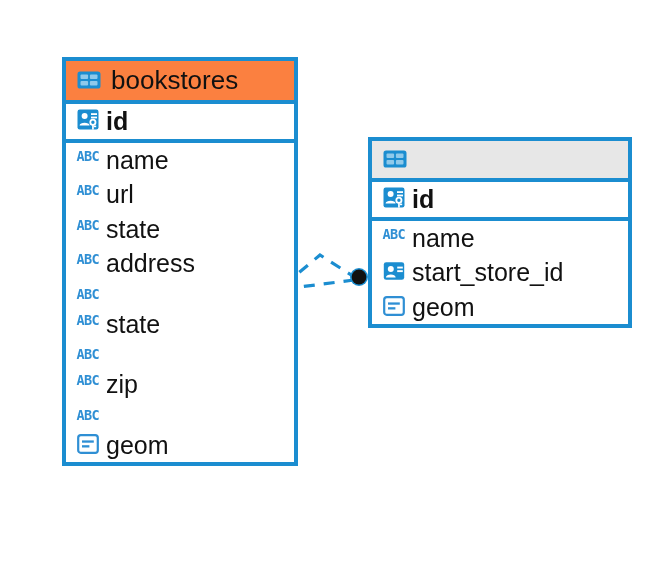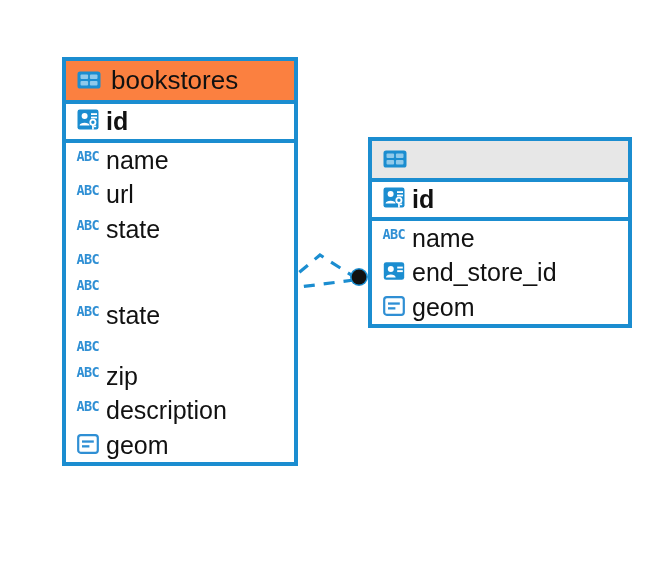--- a/index.html
+++ b/index.html
@@ -172,20 +172,21 @@
         <svg class="icon icon-abc" viewBox="0 0 26 20">
           <text x="0.5" y="15" font-family="'DejaVu Sans Mono', monospace" font-size="13.5" font-weight="bold" fill="#2f8fd4" letter-spacing="-0.6">ABC</text>
         </svg>
         <span class="field-name">state</span>
       </div>
 
       <div class="field-row">
         <svg class="icon icon-abc" viewBox="0 0 26 20">
           <text x="0.5" y="15" font-family="'DejaVu Sans Mono', monospace" font-size="13.5" font-weight="bold" fill="#2f8fd4" letter-spacing="-0.6">ABC</text>
         </svg>
+        <span class="field-name">address</span>
       </div>
 
       <div class="field-row">
         <svg class="icon icon-abc" viewBox="0 0 26 20">
           <text x="0.5" y="15" font-family="'DejaVu Sans Mono', monospace" font-size="13.5" font-weight="bold" fill="#2f8fd4" letter-spacing="-0.6">ABC</text>
         </svg>
       </div>
 
       <div class="field-row">
         <svg class="icon icon-abc" viewBox="0 0 26 20">
@@ -204,21 +205,20 @@
         <svg class="icon icon-abc" viewBox="0 0 26 20">
           <text x="0.5" y="15" font-family="'DejaVu Sans Mono', monospace" font-size="13.5" font-weight="bold" fill="#2f8fd4" letter-spacing="-0.6">ABC</text>
         </svg>
         <span class="field-name">zip</span>
       </div>
 
       <div class="field-row">
         <svg class="icon icon-abc" viewBox="0 0 26 20">
           <text x="0.5" y="15" font-family="'DejaVu Sans Mono', monospace" font-size="13.5" font-weight="bold" fill="#2f8fd4" letter-spacing="-0.6">ABC</text>
         </svg>
-        <span class="field-name">description</span>
       </div>
 
       <div class="field-row">
         <svg class="icon" viewBox="0 0 26 26">
           <rect x="2.2" y="4.2" width="19.6" height="17.6" rx="2.6" fill="#ffffff" stroke="#2f8fd4" stroke-width="2.2"></rect>
           <rect x="6.0" y="9.4" width="11.8" height="2.3" fill="#2f8fd4"></rect>
           <rect x="6.0" y="14.2" width="7.4" height="2.3" fill="#2f8fd4"></rect>
         </svg>
         <span class="field-name">geom</span>
       </div>
@@ -256,31 +256,31 @@
 
     <div>
 
       <div class="field-row">
         <svg class="icon icon-abc" viewBox="0 0 26 20">
           <text x="0.5" y="15" font-family="'DejaVu Sans Mono', monospace" font-size="13.5" font-weight="bold" fill="#2f8fd4" letter-spacing="-0.6">ABC</text>
         </svg>
         <span class="field-name">name</span>
       </div>
 
-
       <div class="field-row">
         <svg class="icon" viewBox="0 0 26 26">
           <rect x="1.8" y="4.2" width="20.4" height="17.6" rx="2.4" fill="#1b8dd0"></rect>
           <circle cx="8.8" cy="11.0" r="3.0" fill="#ffffff"></circle>
           <path d="M 3.9 19.4 C 3.9 15.4 13.7 15.4 13.7 19.4 Z" fill="#ffffff"></path>
           <rect x="15.2" y="8.6" width="5.6" height="1.9" fill="#ffffff"></rect>
           <rect x="15.2" y="12.2" width="5.6" height="1.9" fill="#ffffff"></rect>
         </svg>
-        <span class="field-name">end_store_id</span>
-      </div>
+        <span class="field-name">start_store_id</span>
+      </div>
+
 
       <div class="field-row">
         <svg class="icon" viewBox="0 0 26 26">
           <rect x="2.2" y="4.2" width="19.6" height="17.6" rx="2.6" fill="#ffffff" stroke="#2f8fd4" stroke-width="2.2"></rect>
           <rect x="6.0" y="9.4" width="11.8" height="2.3" fill="#2f8fd4"></rect>
           <rect x="6.0" y="14.2" width="7.4" height="2.3" fill="#2f8fd4"></rect>
         </svg>
         <span class="field-name">geom</span>
       </div>
 

